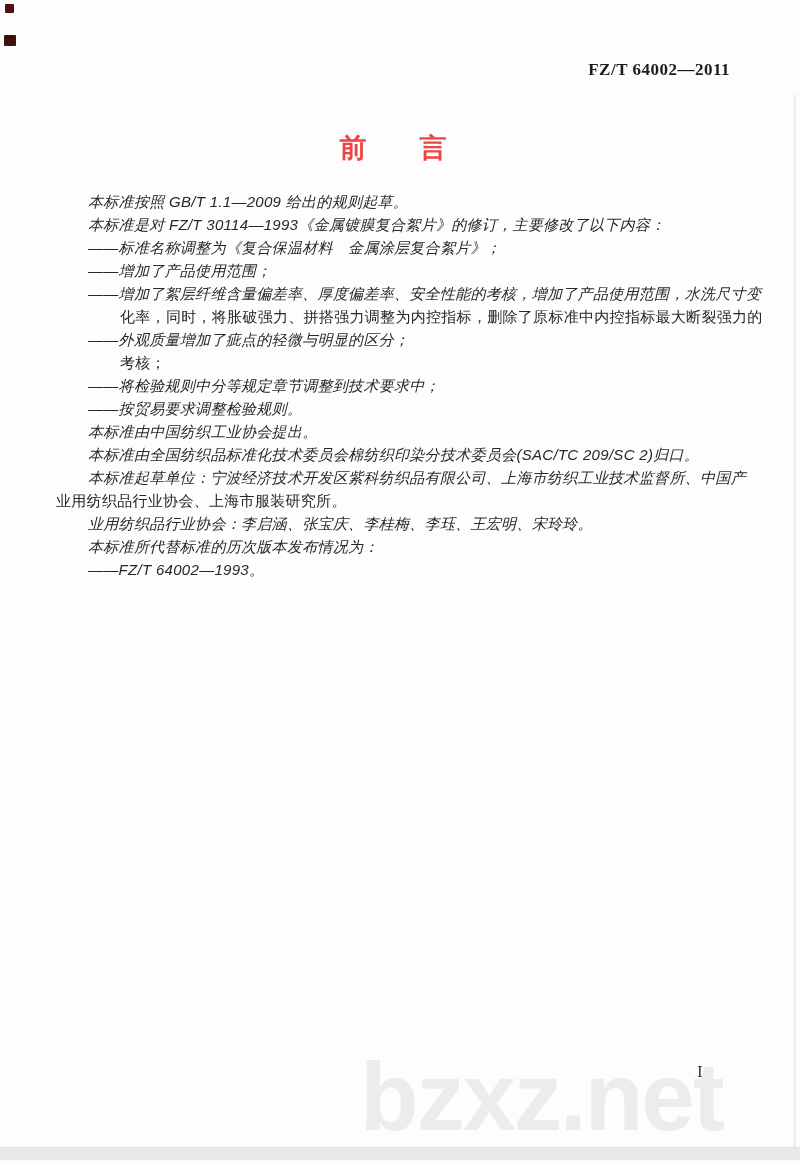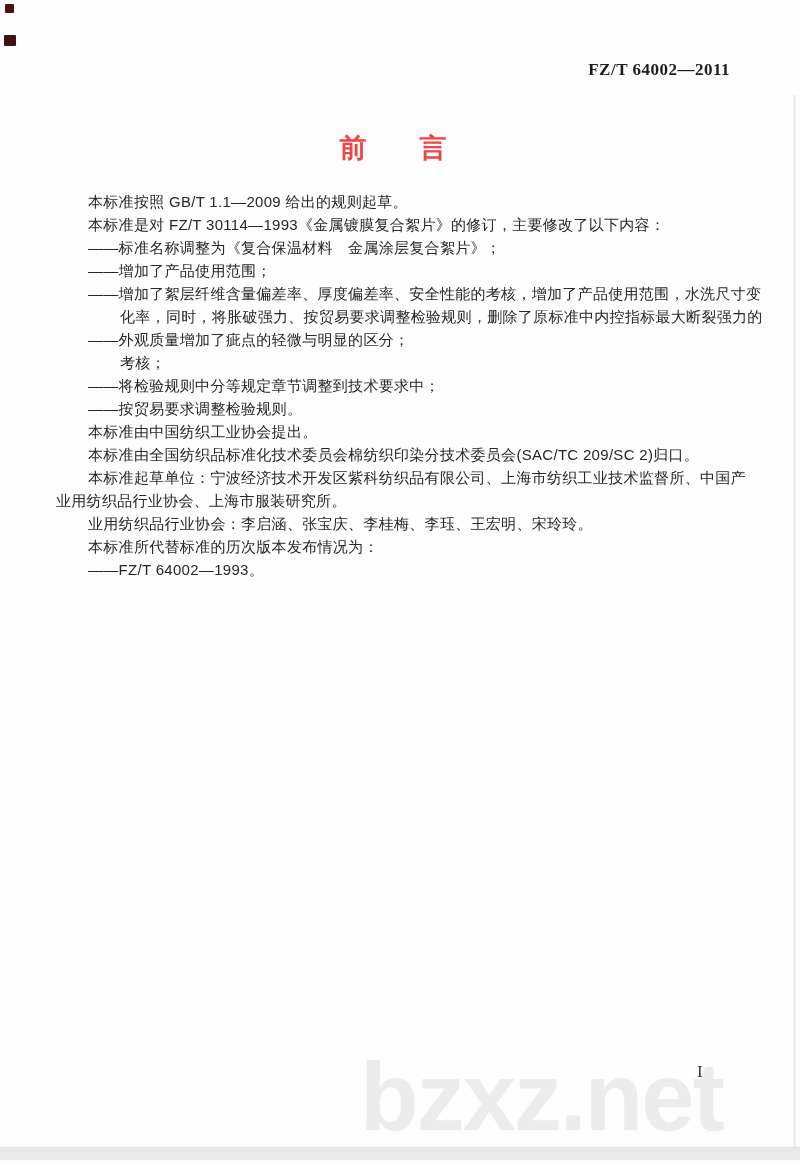--- a/index.html
+++ b/index.html
@@ -47,21 +47,21 @@
     font-size: 15px;
     color: #272727;
   }
   .bline {
     height: 23px;
     line-height: 23px;
     white-space: nowrap;
     letter-spacing: 0.3px;
   }
   .i0 { padding-left: 0; }
-  .i2 { padding-left: 32px; }
+  .i2 { padding-left: 32px; font-style: italic; }
   .i4 { padding-left: 64px; }
   .watermark {
     position: absolute;
     top: 1015px;
     left: 360px;
     font-size: 96px;
     line-height: 96px;
     font-weight: bold;
     letter-spacing: -2px;
     color: #ececec;
@@ -125,21 +125,21 @@
   <div class="page-title">
     <span class="t1">前</span><span class="t2">言</span>
   </div>
 
   <div class="body-text" id="body-text">
       <div class="bline i2">本标准按照 GB/T 1.1—2009 给出的规则起草。</div>
       <div class="bline i2">本标准是对 FZ/T 30114—1993《金属镀膜复合絮片》的修订，主要修改了以下内容：</div>
       <div class="bline i2">——标准名称调整为《复合保温材料　金属涂层复合絮片》；</div>
       <div class="bline i2">——增加了产品使用范围；</div>
       <div class="bline i2">——增加了絮层纤维含量偏差率、厚度偏差率、安全性能的考核，增加了产品使用范围，水洗尺寸变</div>
-      <div class="bline i4">化率，同时，将胀破强力、按贸易要求调整检验规则，删除了原标准中内控指标最大断裂强力的</div>
+      <div class="bline i4">化率，同时，将胀破强力、拼搭强力调整为内控指标，删除了原标准中内控指标最大断裂强力的</div>
       <div class="bline i2">——外观质量增加了疵点的轻微与明显的区分；</div>
       <div class="bline i4">考核；</div>
       <div class="bline i2">——将检验规则中分等规定章节调整到技术要求中；</div>
       <div class="bline i2">——按贸易要求调整检验规则。</div>
       <div class="bline i2">本标准由中国纺织工业协会提出。</div>
       <div class="bline i2">本标准由全国纺织品标准化技术委员会棉纺织印染分技术委员会(SAC/TC 209/SC 2)归口。</div>
       <div class="bline i2">本标准起草单位：宁波经济技术开发区紫科纺织品有限公司、上海市纺织工业技术监督所、中国产</div>
       <div class="bline i0">业用纺织品行业协会、上海市服装研究所。</div>
       <div class="bline i2">业用纺织品行业协会：李启涵、张宝庆、李桂梅、李珏、王宏明、宋玲玲。</div>
       <div class="bline i2">本标准所代替标准的历次版本发布情况为：</div>

